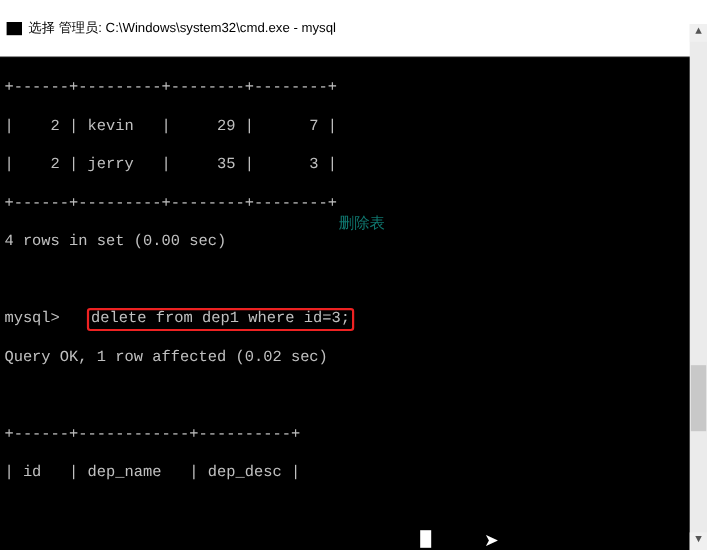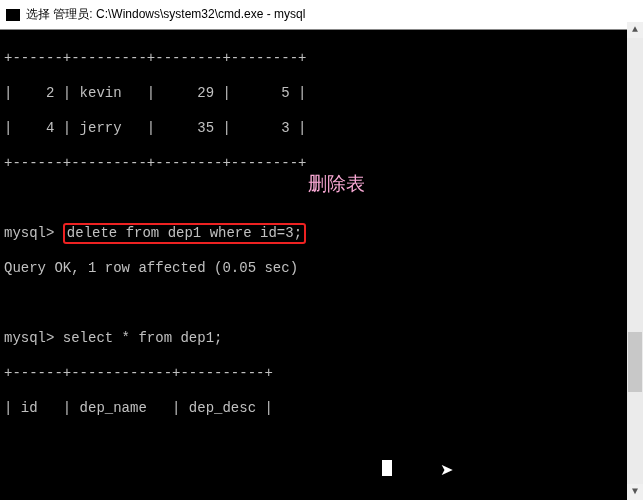--- a/index.html
+++ b/index.html
@@ -17,21 +17,21 @@
     height: 500px;
     background: #000;
     display: flex;
     flex-direction: column;
   }
   .title-bar {
     background: #fff;
     color: #000;
     font-family: "Segoe UI", Tahoma, sans-serif;
     font-size: 12px;
-    padding: 6px 6px;
+    padding: 17px 6px;
     display: flex;
     align-items: center;
     gap: 6px;
     border-bottom: 1px solid #888;
   }
   .title-icon {
     width: 14px; height: 12px;
     background: #000;
     display: inline-block;
   }
@@ -43,27 +43,27 @@
     position: relative;
     line-height: 1.25;
     white-space: pre;
   }
   .line { white-space: pre; }
   .prompt-boxed {
     display: inline-block;
     border: 2px solid #e22;
     border-radius: 3px;
     padding: 0 2px;
-    margin: -2px 0;
+    margin: -2px 16px;
   }
   .red-anno {
     position: absolute;
-    color: #f9a8d4;
+    color: #0f766e;
     font-family: "Microsoft YaHei", SimHei, sans-serif;
-    font-size: 19px;
+    font-size: 14px;
     white-space: pre;
   }
   .an1 { left: 308px; top: 142px; }
   .an2 { left: 225px; top: 250px; }
   .scrollbar {
     position: absolute;
     right: 0;
     top: 22px;
     bottom: 0;
     width: 16px;
@@ -110,28 +110,28 @@
 
 <div class="window">
 
   <div class="title-bar">
     <span class="title-icon"></span>
     <span>选择 管理员: C:\Windows\system32\cmd.exe - mysql</span>
   </div>
 
   <div class="terminal">
 <div class="line">+------+---------+--------+--------+</div>
-<div class="line">|    2 | kevin   |     29 |      5 |</div>
-<div class="line">|    4 | jerry   |     35 |      3 |</div>
+<div class="line">|    2 | kevin   |     29 |      7 |</div>
+<div class="line">|    2 | jerry   |     35 |      3 |</div>
 <div class="line">+------+---------+--------+--------+</div>
+<div class="line">4 rows in set (0.00 sec)</div>
 <div class="line">&nbsp;</div>
 <div class="line"><span>mysql&gt;</span> <span class="prompt-boxed">delete from dep1 where id=3;</span></div>
-<div class="line">Query OK, 1 row affected (0.05 sec)</div>
+<div class="line">Query OK, 1 row affected (0.02 sec)</div>
 <div class="line">&nbsp;</div>
-<div class="line">mysql&gt; select * from dep1;</div>
 <div class="line">+------+------------+----------+</div>
 <div class="line">| id   | dep_name   | dep_desc |</div>
 
 
 
 
 
 
 
 

